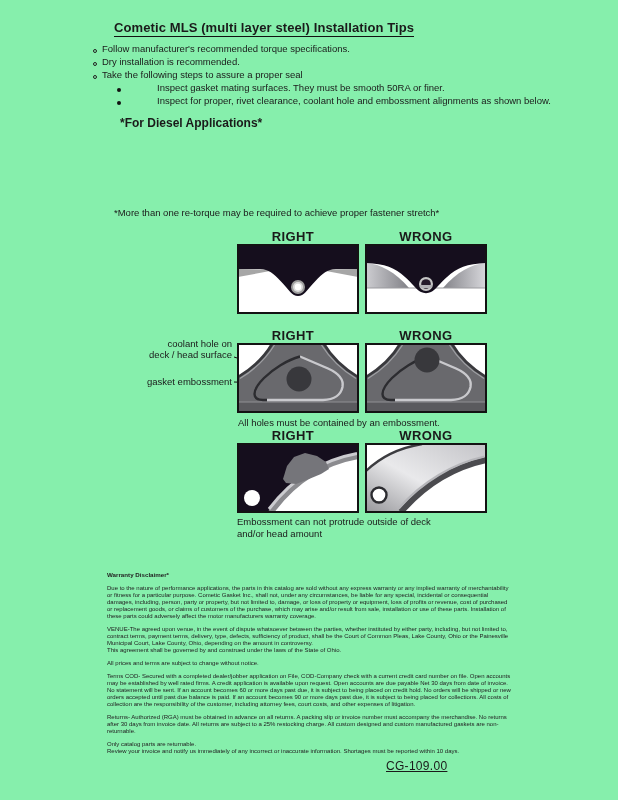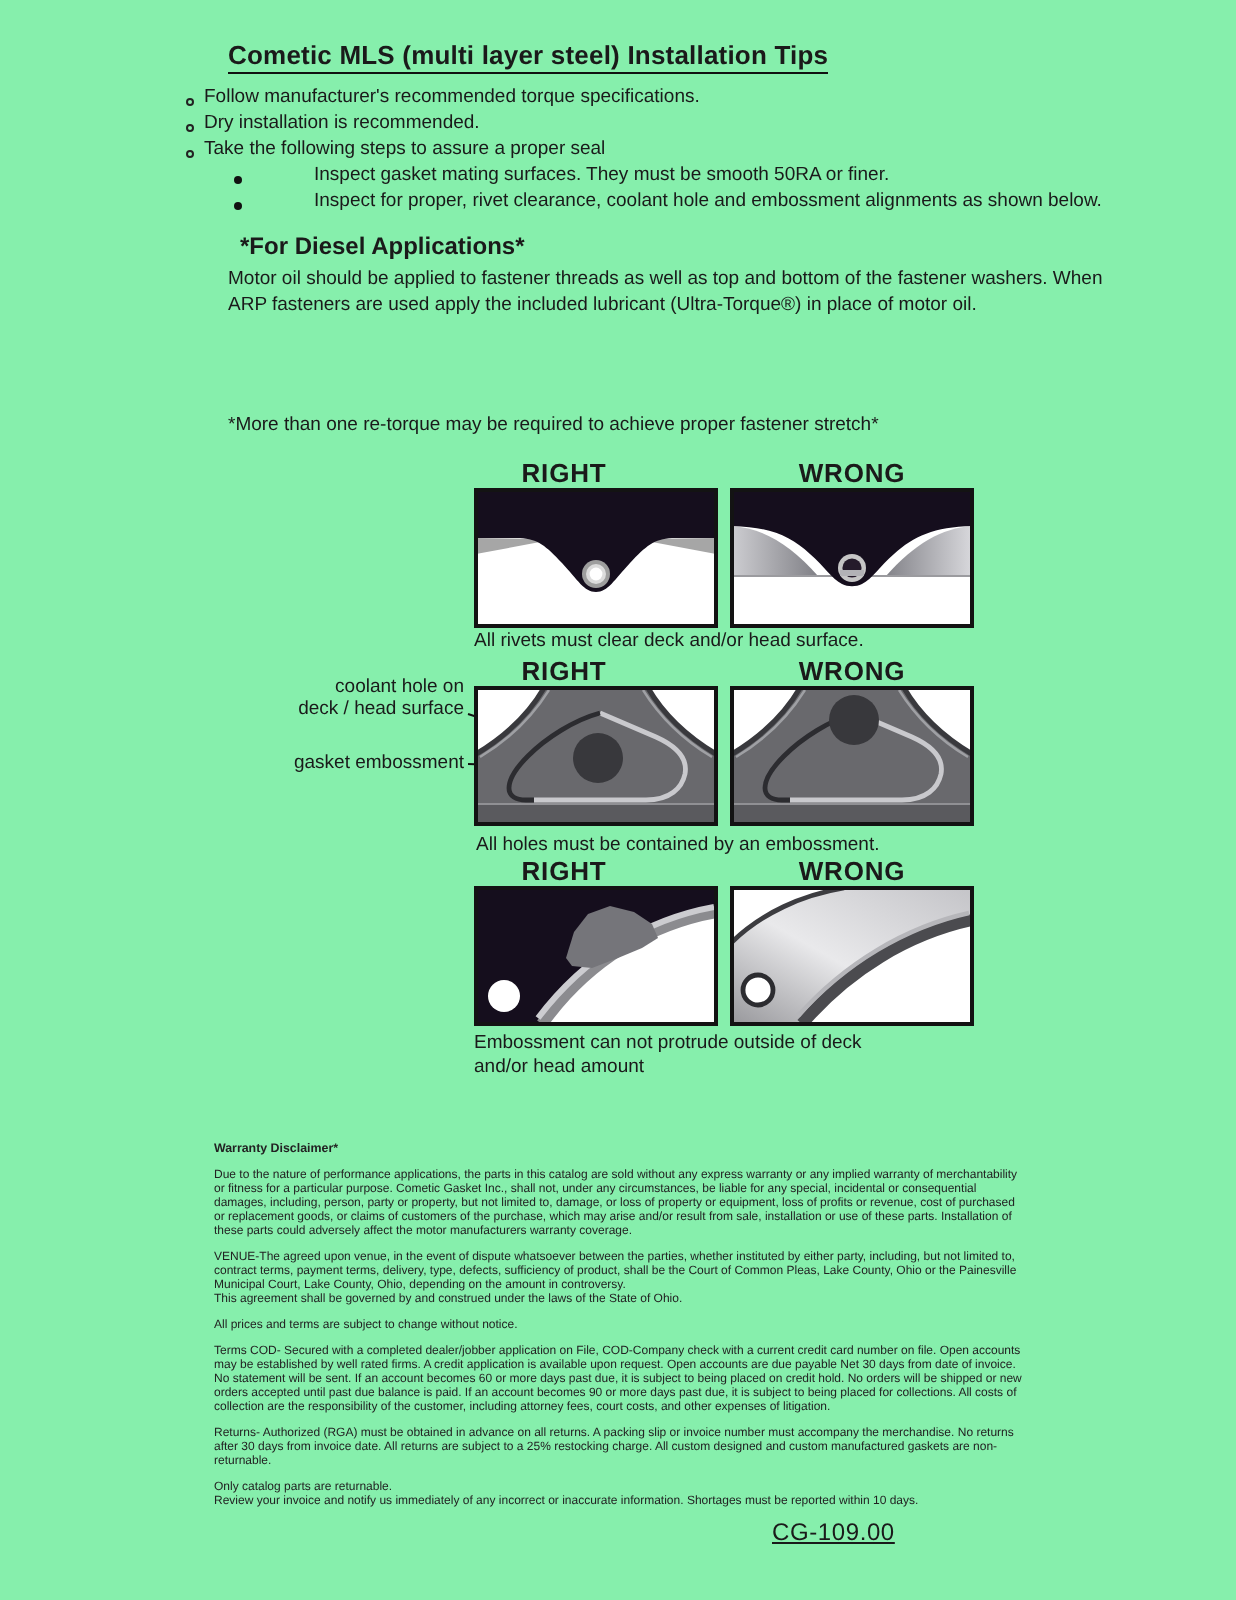--- a/index.html
+++ b/index.html
@@ -18,21 +18,21 @@
   .brow{display:flex; align-items:center; gap:5px;}
   .dotO{width:4px; height:4px; border:1px solid #222; border-radius:50%; margin-top:4px; flex:0 0 auto;}
   .dotF{width:4px; height:4px; background:#111; border-radius:50%; margin-top:4.5px; flex:0 0 auto;}
   .sub{margin-left:24px;gap:36px;}
 
   .diesel-heading{position:absolute; left:120px; top:116px; font-size:12px; font-weight:bold;}
   .para{position:absolute; left:114px; width:445px; font-size:9.5px; line-height:12.5px; white-space:pre-line;}
   .p0{top:134px;} .p1{top:164px;} .p2{top:207px;}
 
   .rw{position:absolute; width:122px; text-align:center; font-size:13px; font-weight:bold; letter-spacing:.4px;}
-  .rw.r{left:221px;} .rw.w{left:365px;}
+  .rw.r{left:232px;} .rw.w{left:365px;}
   .rw1{top:229px;} .rw2{top:328px;} .rw3{top:428px;}
 
   .figbox{position:absolute; width:122px; height:70px;}
   .f1{top:244px;} .f2{top:343px;} .f3{top:443px;}
   .bR{left:237px;} .bW{left:365px;}
   .figbox svg{display:block;}
 
   .caption{position:absolute; font-size:9.5px; line-height:12px;}
   .cap1{left:237px; top:315px; width:260px;}
   .cap2{left:238px; top:417px; width:260px;}
@@ -72,21 +72,20 @@
       <span class="dotF"></span>
       <span>Inspect gasket mating surfaces.  They must be smooth 50RA or finer.</span>
     </div>
     <div class="brow sub">
       <span class="dotF"></span>
       <span>Inspect for proper, rivet clearance, coolant hole and embossment alignments as shown below.</span>
     </div>
   </div>
 
   <h2 class="diesel-heading">*For Diesel Applications*</h2>
-  <p class="para p0">Motor oil should be applied to fastener threads as well as top and bottom of the fastener washers. When ARP fasteners are used apply the included lubricant (Ultra-Torque®) in place of motor oil.</p>
   <p class="para p2">*More than one re-torque may be required to achieve proper fastener stretch*</p>
 
   <div class="rw r rw1">RIGHT</div>
   <div class="rw w rw1">WRONG</div>
 
   <div class="figbox f1 bR">
     <svg viewBox="0 0 122 70" width="122" height="70">
       <rect x="0" y="0" width="122" height="70" fill="#fff"></rect>
       <path d="M1,25 L41,25.5 L1,33 Z" style="fill:var(--deck_gray)"></path>
       <path d="M121,25 L81,25.5 L121,33 Z" style="fill:var(--deck_gray)"></path>
@@ -119,21 +118,20 @@
       <path d="M1,1 H121 V19 C102,19.5 92,24 82,33 C75,39 71,45.5 66,48 C63,49.5 59,49.5 56,48 C51,45.5 47,39 40,33 C30,24 20,19.5 1,19 Z" style="fill:var(--diagram_dark)"></path>
       <g>
         <circle cx="61" cy="40" r="7" fill="#c6c6c6"></circle>
         <circle cx="61" cy="40" r="4.8" fill="#251b2b"></circle>
         <rect x="55" y="41" width="12" height="3" fill="#b2b2b6"></rect>
       </g>
       <rect x="1" y="1" width="120" height="68" fill="none" stroke="#131313" stroke-width="2"></rect>
     </svg>
   </div>
 
-  <div class="caption cap1">All rivets must clear deck and/or head surface.</div>
 
   <div class="ann ann1">coolant hole on
 deck / head surface</div>
   <div class="ann ann2">gasket embossment</div>
   <svg class="leaders" viewBox="0 0 75 40">
     <line x1="4" y1="7" x2="66" y2="27" stroke="#111" stroke-width="1"></line>
     <line x1="4" y1="32" x2="33" y2="33" stroke="#111" stroke-width="1"></line>
   </svg>
 
   <div class="rw r rw2">RIGHT</div>

